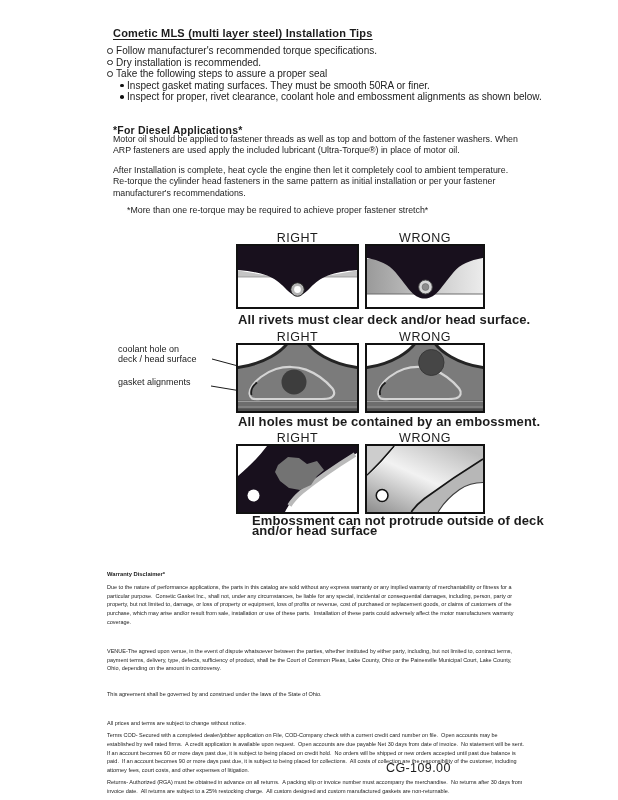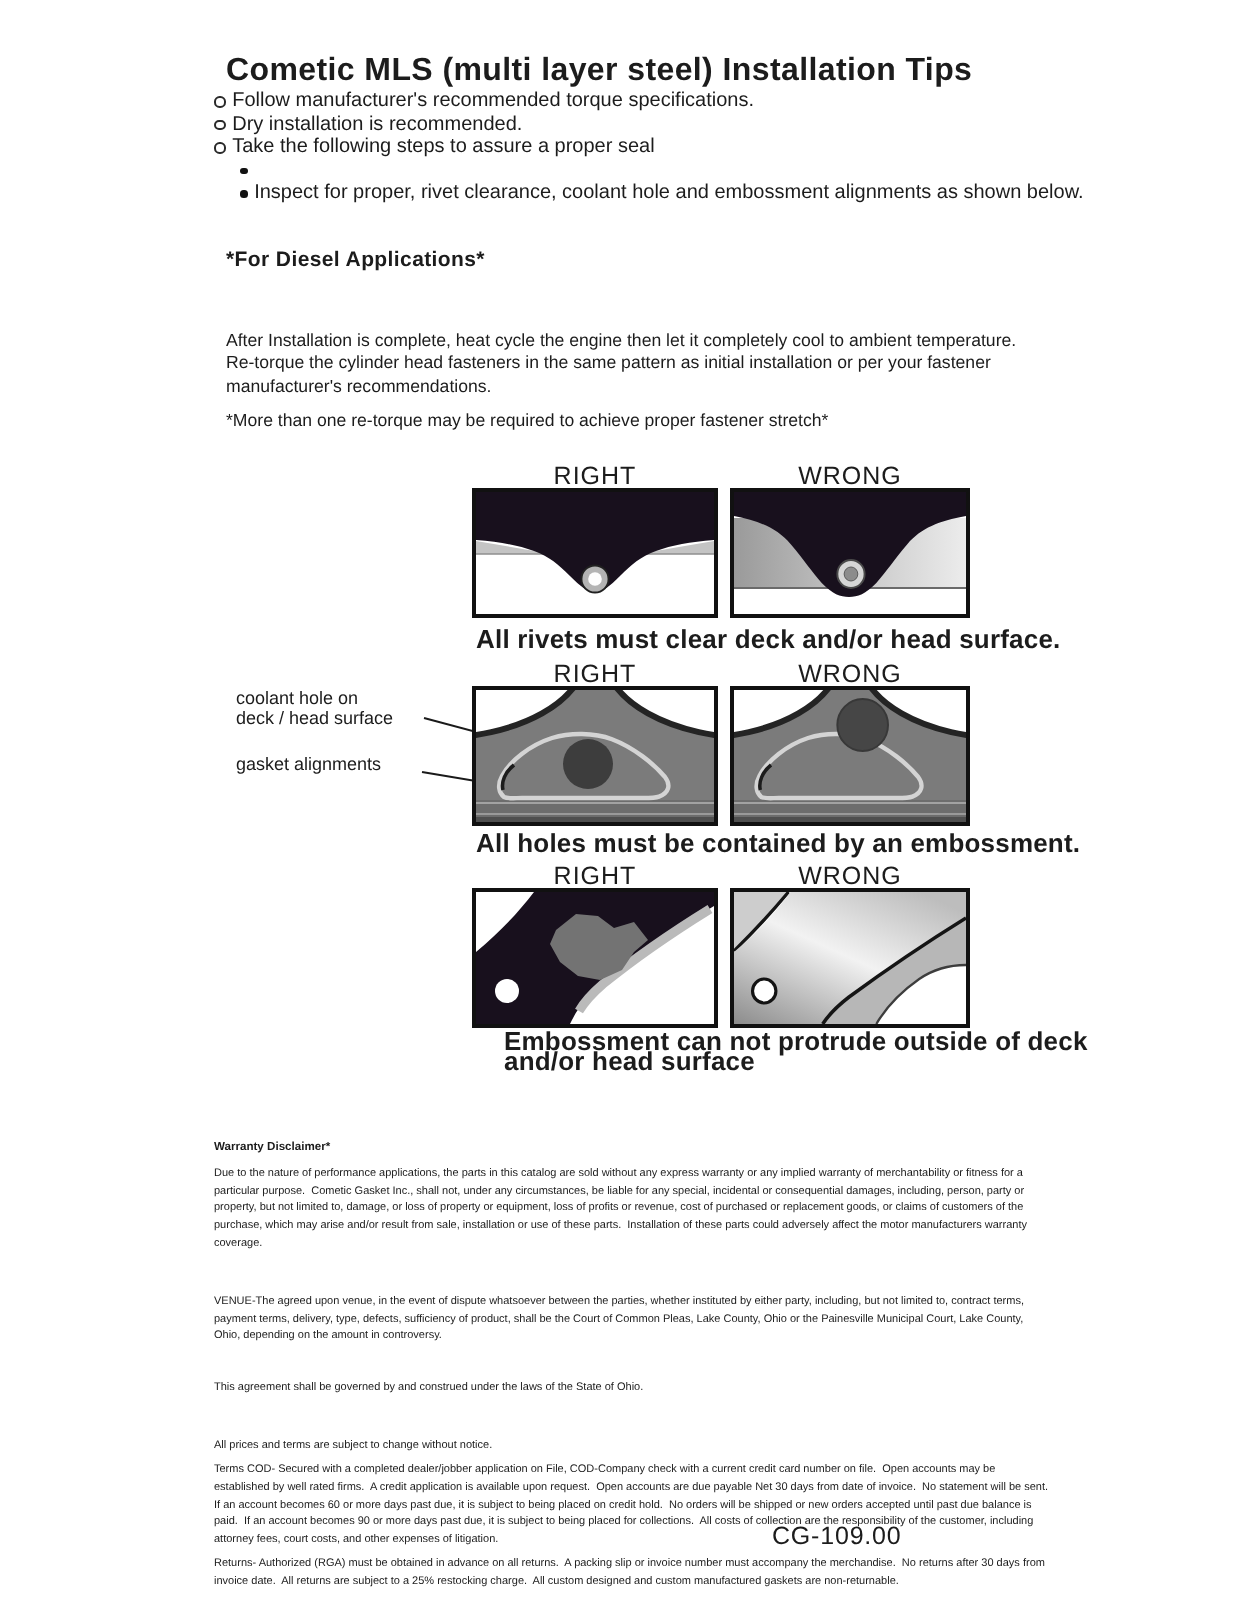--- a/index.html
+++ b/index.html
@@ -4,22 +4,22 @@
 <style>
   html,body { margin:0; padding:0; background:#e9e9e9; }
   .page {
     position:relative; width:618px; height:800px; background:#ffffff;
     font-family:"Liberation Sans", sans-serif; color:#1c1c1c; overflow:hidden;
     margin:0 auto;
   }
   .abs { position:absolute; }
   .nw { white-space:nowrap; }
   .title {
-    font-weight:bold; font-size:16px; letter-spacing:.2px;
-    text-underline-offset:2px;
+    font-weight:bold; font-size:11px; letter-spacing:.2px;
+    text-decoration:underline; text-underline-offset:2px;
   }
   .bullets { font-size:10px; line-height:11.6px; }
   .b-row { display:flex; align-items:center; white-space:nowrap; height:11.6px; }
   .circ {
     width:3.6px; height:3.6px; border:1px solid #2a2a2a; border-radius:50%;
     margin-right:3.5px; flex:none;
   }
   .dot {
     width:3.6px; height:3.6px; background:#111; border-radius:50%;
     margin:0 3.5px 0 13px; flex:none;
@@ -52,30 +52,32 @@
     <div class="b-row">
       <span class="circ"></span>
       <span>Dry installation is recommended.</span>
     </div>
     <div class="b-row">
       <span class="circ"></span>
       <span>Take the following steps to assure a proper seal</span>
     </div>
     <div class="b-row">
       <span class="dot"></span>
+      <span>Inspect gasket mating surfaces.  They must be smooth 50RA or finer.</span>
     </div>
     <div class="b-row">
       <span class="dot"></span>
       <span>Inspect for proper, rivet clearance, coolant hole and embossment alignments as shown below.</span>
     </div>
   </div>
 
   <div class="abs h2 nw" style="left:113px; top:124px;">*For Diesel Applications*</div>
+  <div class="abs para" style="left:113px; top:134px; width:420px;">Motor oil should be applied to fastener threads as well as top and bottom of the fastener washers. When ARP fasteners are used apply the included lubricant (Ultra-Torque®) in place of motor oil.</div>
   <div class="abs para" style="left:113px; top:165px; width:404px;">After Installation is complete, heat cycle the engine then let it completely cool to ambient temperature. Re-torque the cylinder head fasteners in the same pattern as initial installation or per your fastener manufacturer's recommendations.</div>
-  <div class="abs para nw" style="left:113px; top:205px;text-align:right;">*More than one re-torque may be required to achieve proper fastener stretch*</div>
+  <div class="abs para nw" style="left:127px; top:205px;text-align:right;">*More than one re-torque may be required to achieve proper fastener stretch*</div>
 
   <div class="abs dlabel" style="left:236px; top:231px; width:123px;">RIGHT</div>
   <div class="abs dlabel" style="left:365px; top:231px; width:120px;">WRONG</div>
 
   <div class="abs dbox" style="left:236px; top:244px; width:123px; height:65px;">
     <svg viewBox="0 0 119 61" preserveAspectRatio="none">
       <rect x="0" y="0" width="119" height="61" fill="#ffffff"></rect>
       <polygon points="0,24.5 38,31 0,31" fill="#c4c4c4"></polygon>
       <polygon points="119,24.5 81,31 119,31" fill="#c4c4c4"></polygon>
       <path d="M0,31 H37 M82,31 H119" stroke="#8f8f8f" stroke-width="0.8" fill="none"></path>

